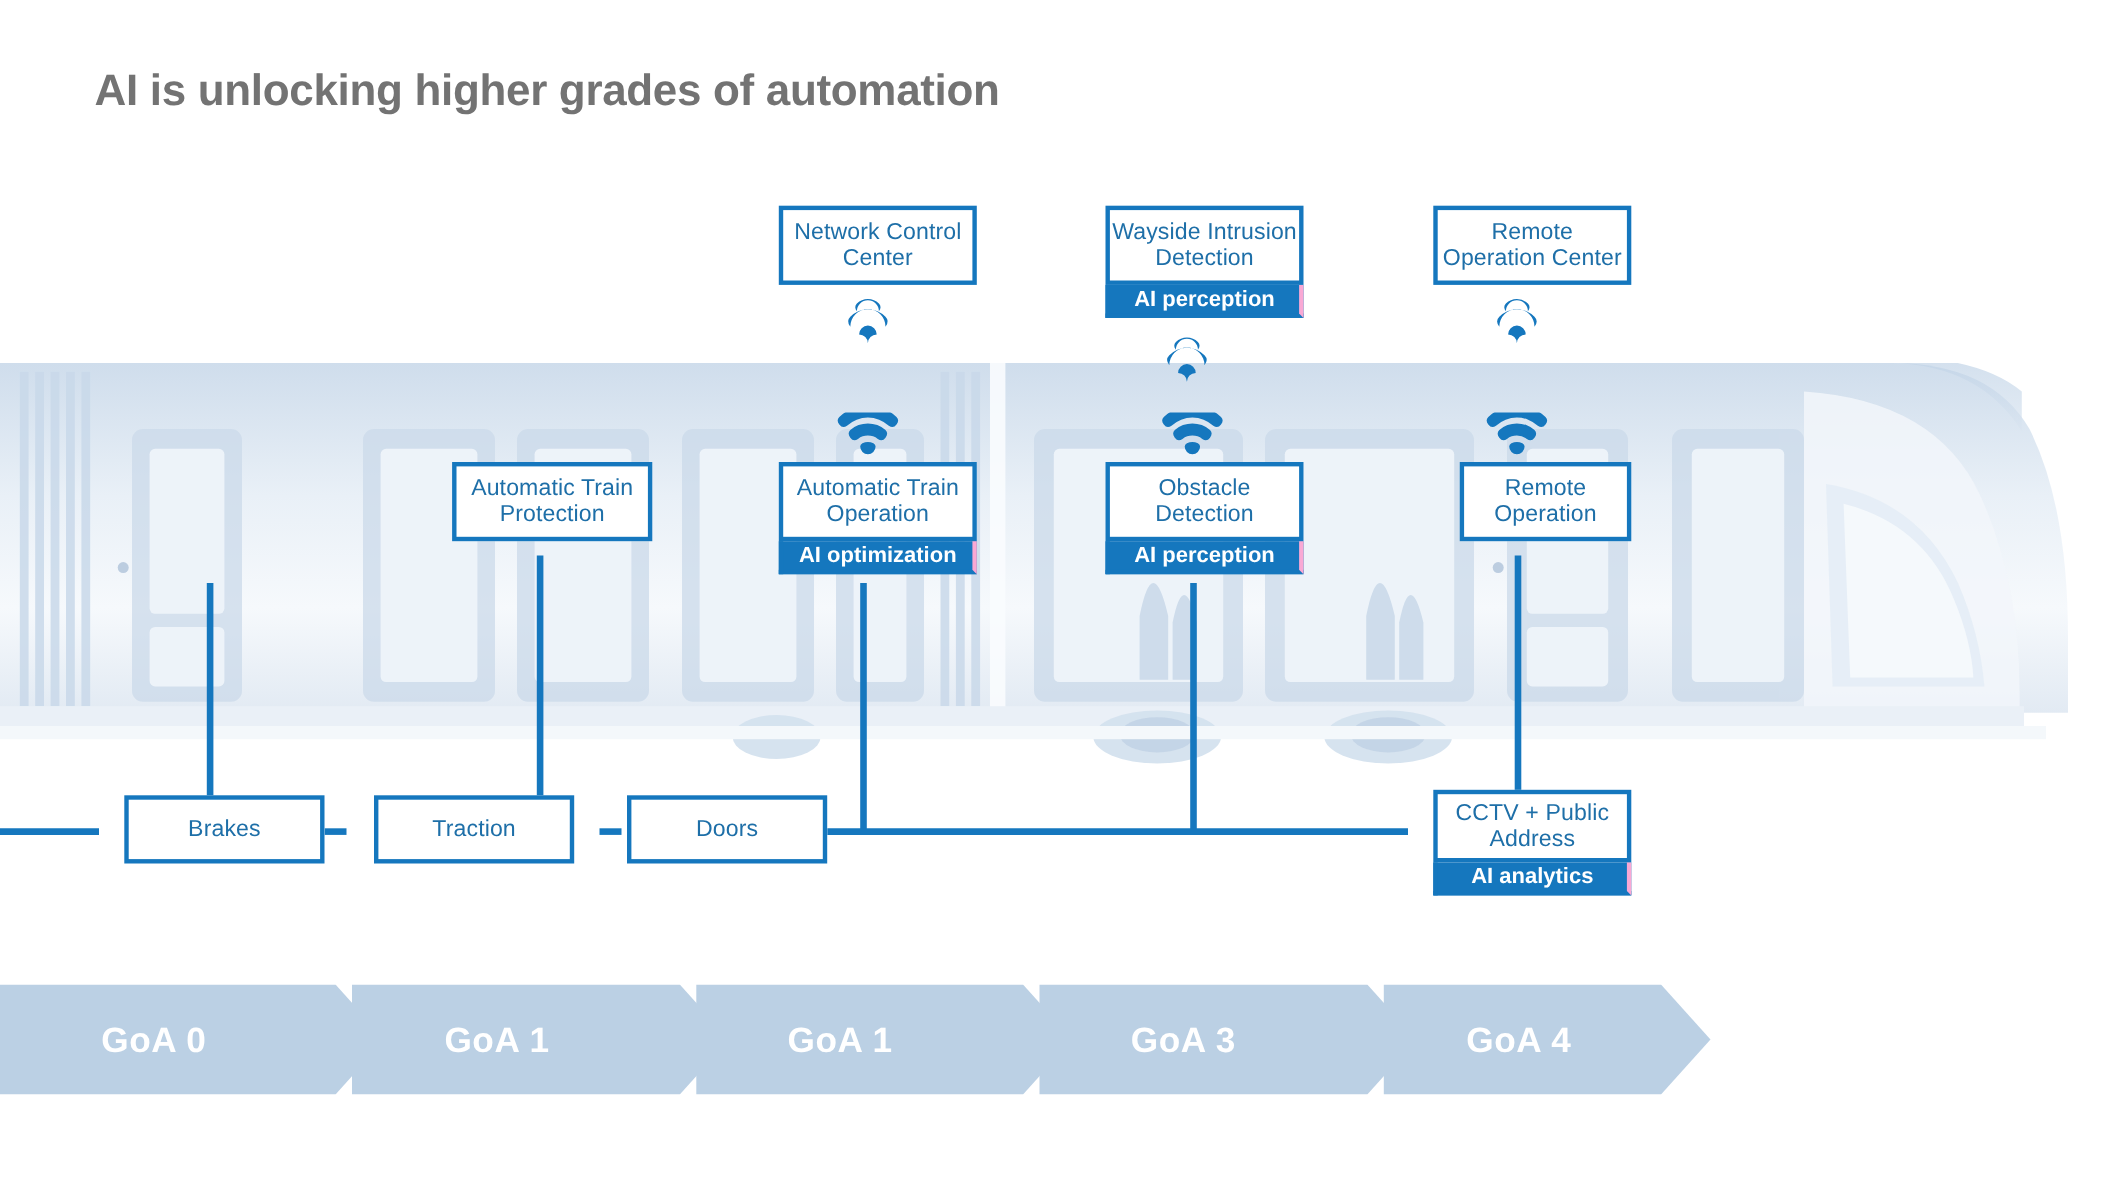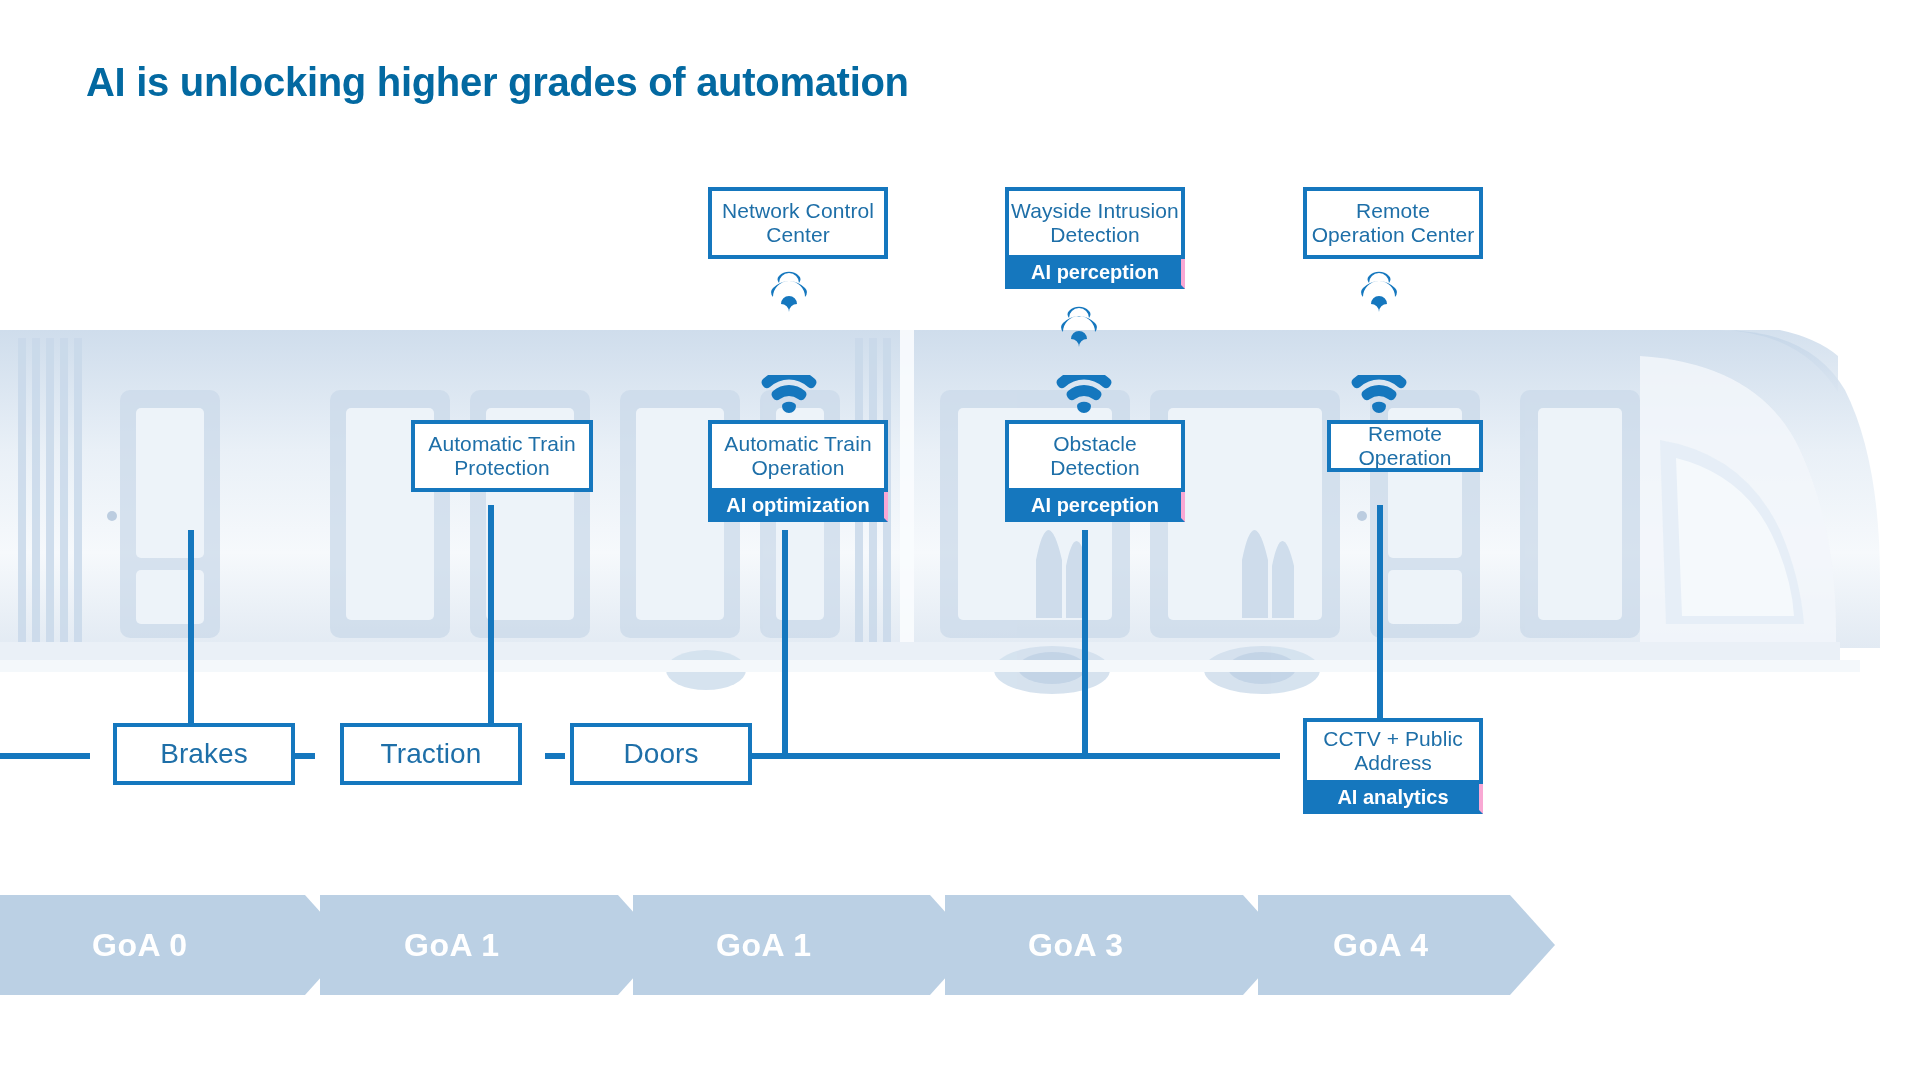--- a/index.html
+++ b/index.html
@@ -9,21 +9,21 @@
     font-family:"Liberation Sans","DejaVu Sans",sans-serif;
     overflow:hidden;
     position:relative;
   }
   #stage{position:absolute;left:0;top:0;width:1920px;height:1080px;}
 
   
   #title{
     position:absolute;left:86px;top:60px;
     font-size:40px;font-weight:bold;
-    color:#0369a1;
+    color:#737373;
     letter-spacing:-0.3px;
     white-space:nowrap;
   }
 
   
   #train-art{position:absolute;left:0;top:330px;width:1920px;height:510px;}
 
   
   #connectors{position:absolute;left:0;top:0;width:1920px;height:1080px;}
 
@@ -50,21 +50,21 @@
     color:#ffffff;
     font-weight:bold;
     font-size:20px;
     display:flex;align-items:center;justify-content:center;
     text-align:center;
     height:30px;
     border-left:4px solid #1577BE;
     border-right:4px solid #f9a8d4;
     border-bottom:4px solid #1577BE;
   }
-  .node.small .body{font-size:28px;}
+  .node.small .body{font-size:21px;}
 
   
   .sig{position:absolute;}
 
   
   #goa{position:absolute;left:0;top:895px;width:1920px;height:100px;}
   .chev{
     position:absolute;top:0;height:100px;
     background:#BBD0E4;
     display:flex;align-items:center;
@@ -273,21 +273,21 @@
     <div class="body" style="height:72px;">Automatic Train Operation</div>
     <div class="banner">AI optimization</div>
   </div>
 
   <div class="node" style="left:980px;top:420px;width:205px;">
     <div class="body" style="height:72px;">Obstacle Detection</div>
     <div class="banner">AI perception</div>
   </div>
 
   <div class="node" style="left:1278px;top:420px;width:205px;">
-    <div class="body" style="height:52px;margin-left:24px;">Remote Operation</div>
+    <div class="body" style="height:72px;margin-left:24px;">Remote Operation</div>
   </div>
 
   <div class="node small" style="left:88px;top:723px;width:207px;">
     <div class="body" style="height:62px;">Brakes</div>
   </div>
 
   <div class="node small" style="left:315px;top:723px;width:207px;">
     <div class="body" style="height:62px;">Traction</div>
   </div>
 

